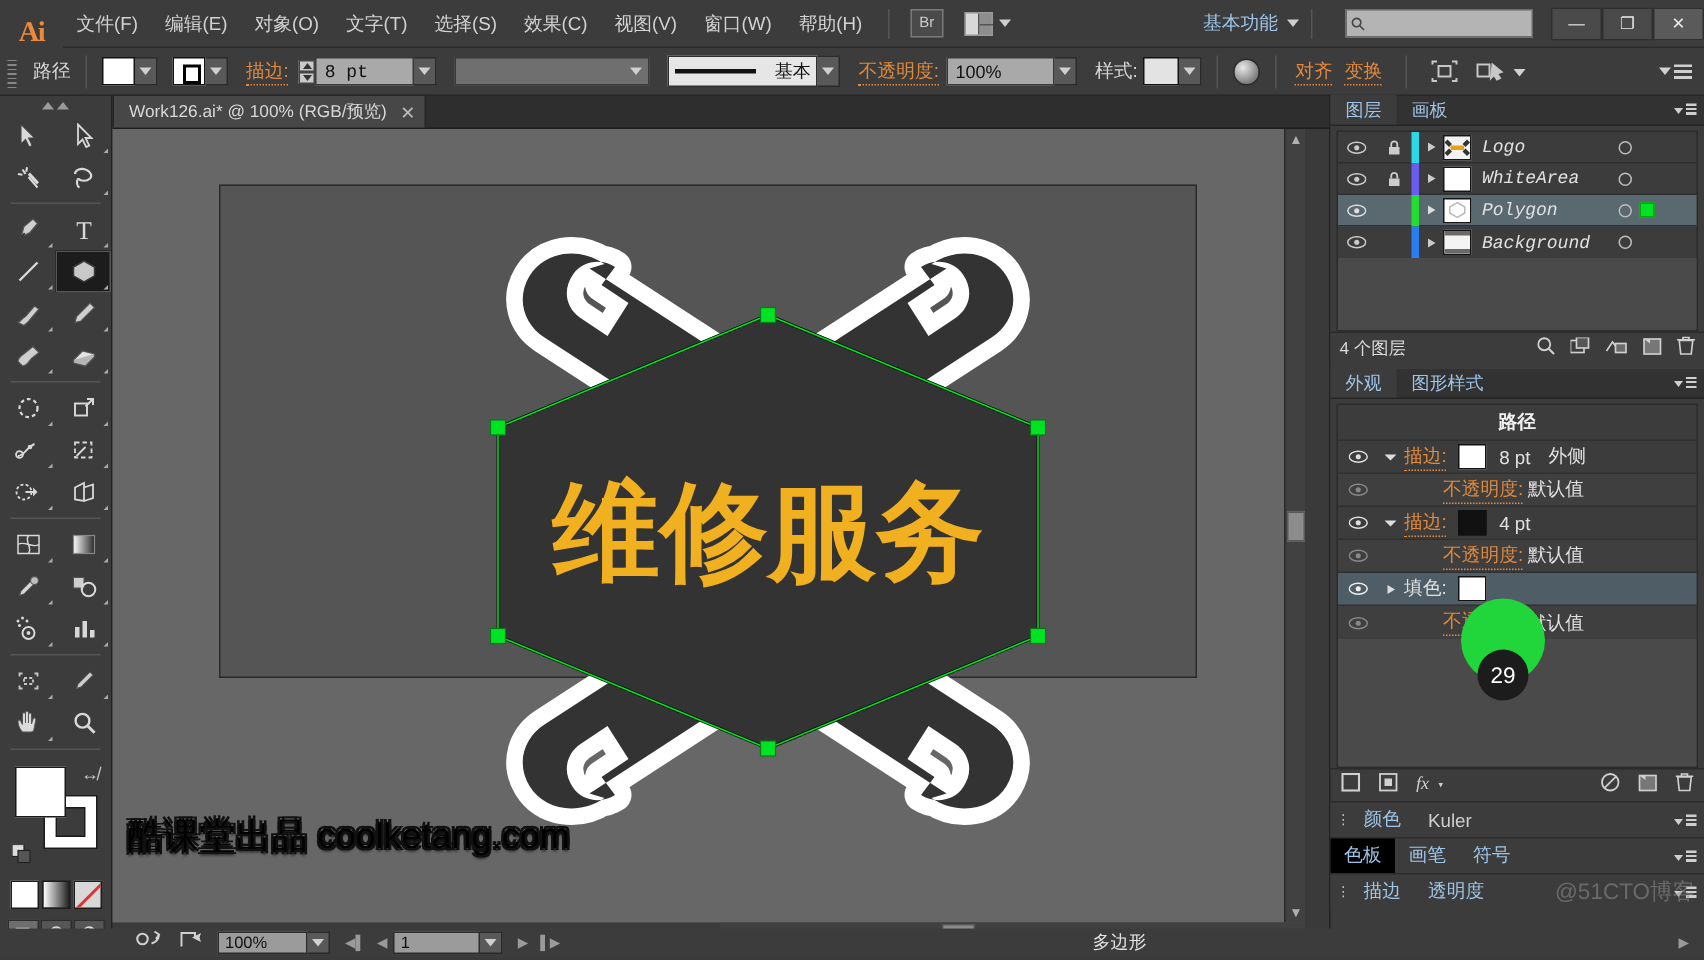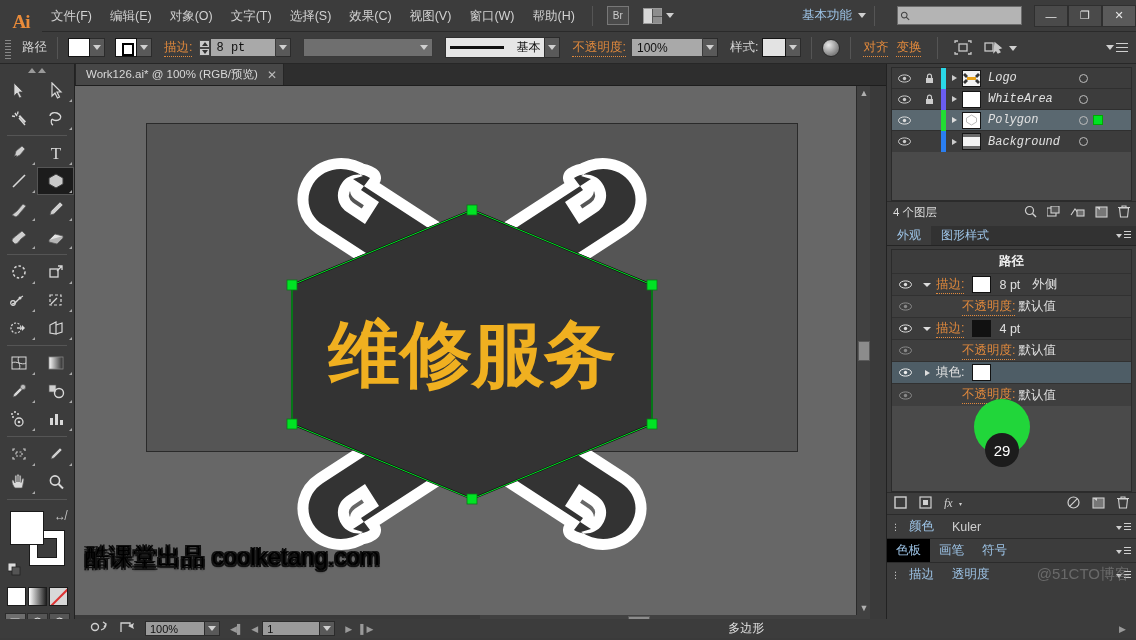--- a/index.html
+++ b/index.html
@@ -110,21 +110,21 @@
     background:#d33; transform:rotate(-45deg); }
   .drawmodes{ display:flex; justify-content:center; margin-top:7px; gap:1px;}
   .dm{ width:21px;height:18px;background:#565656;border:1px solid #2d2d2d;
     display:flex;align-items:center;justify-content:center;}
   .dm.sel{ background:#6e6e6e;}
 
   
   .canvaswrap{ position:absolute; left:75px; top:86px; width:795px; height:529px;
     background:#676767; overflow:hidden;}
   .artboard{ position:absolute; left:71px; top:37px; width:652px; height:329px;
-    background:#555555; border:1px solid #2a2a2a; }
+    background:#555555; border:1px solid #2a2a2a;padding-left:40px; }
   .watermark{ position:absolute; left:10px; bottom:42px; color:#000000; font-size:24px;
     font-family:"Liberation Sans",sans-serif; text-shadow:
       -1.5px -1.5px 0 #111,1.5px -1.5px 0 #111,-1.5px 1.5px 0 #111,1.5px 1.5px 0 #111,
       0 2px 2px #111; white-space:nowrap; z-index:40;}
   .vscroll{ position:absolute; left:856px; top:86px; width:14px; height:529px;
     background:#414141; border-left:1px solid #2a2a2a;}
   .hscroll{ position:absolute; left:75px; top:615px; width:795px; height:14px;
     background:#414141; }
   .sc-arrow{ position:absolute; color:#b0b0b0; font-size:9px; display:flex;
     align-items:center;justify-content:center;}
@@ -671,20 +671,28 @@
   </div>
 
   <div class="hscroll" style="left:480px;width:390px">
     <div class="sc-arrow" style="left:0;top:0;width:14px;height:14px">◀</div>
     <div class="sc-thumb" style="left:148px;top:1px;width:22px;height:12px"></div>
     <div class="sc-arrow" style="right:16px;top:0;width:14px;height:14px">▶</div>
   </div>
 
   <div class="panels">
 
+    <div class="ptabs">
+      <div class="ptab act blue">图层</div>
+      <div class="ptab blue">画板</div>
+      <div class="pmenu-ico">
+          <span class="mt"></span>
+          <span class="ml"></span>
+        </div>
+    </div>
 
     <div class="layerlist" style="padding:3px 4px 0 4px;">
       <div style="border:1px solid #2b2b2b;font-style:italic;">
         <div class="lrow">
           <span class="lcol-eye">
             <svg class="eye" viewBox="0 0 13 9">
                 <ellipse cx="6.5" cy="4.5" rx="6" ry="3.6" fill="none" stroke="#ccc" stroke-width="1"></ellipse>
                 <circle cx="6.5" cy="4.5" r="1.7" fill="#ccc"></circle>
               </svg>
             </span>

